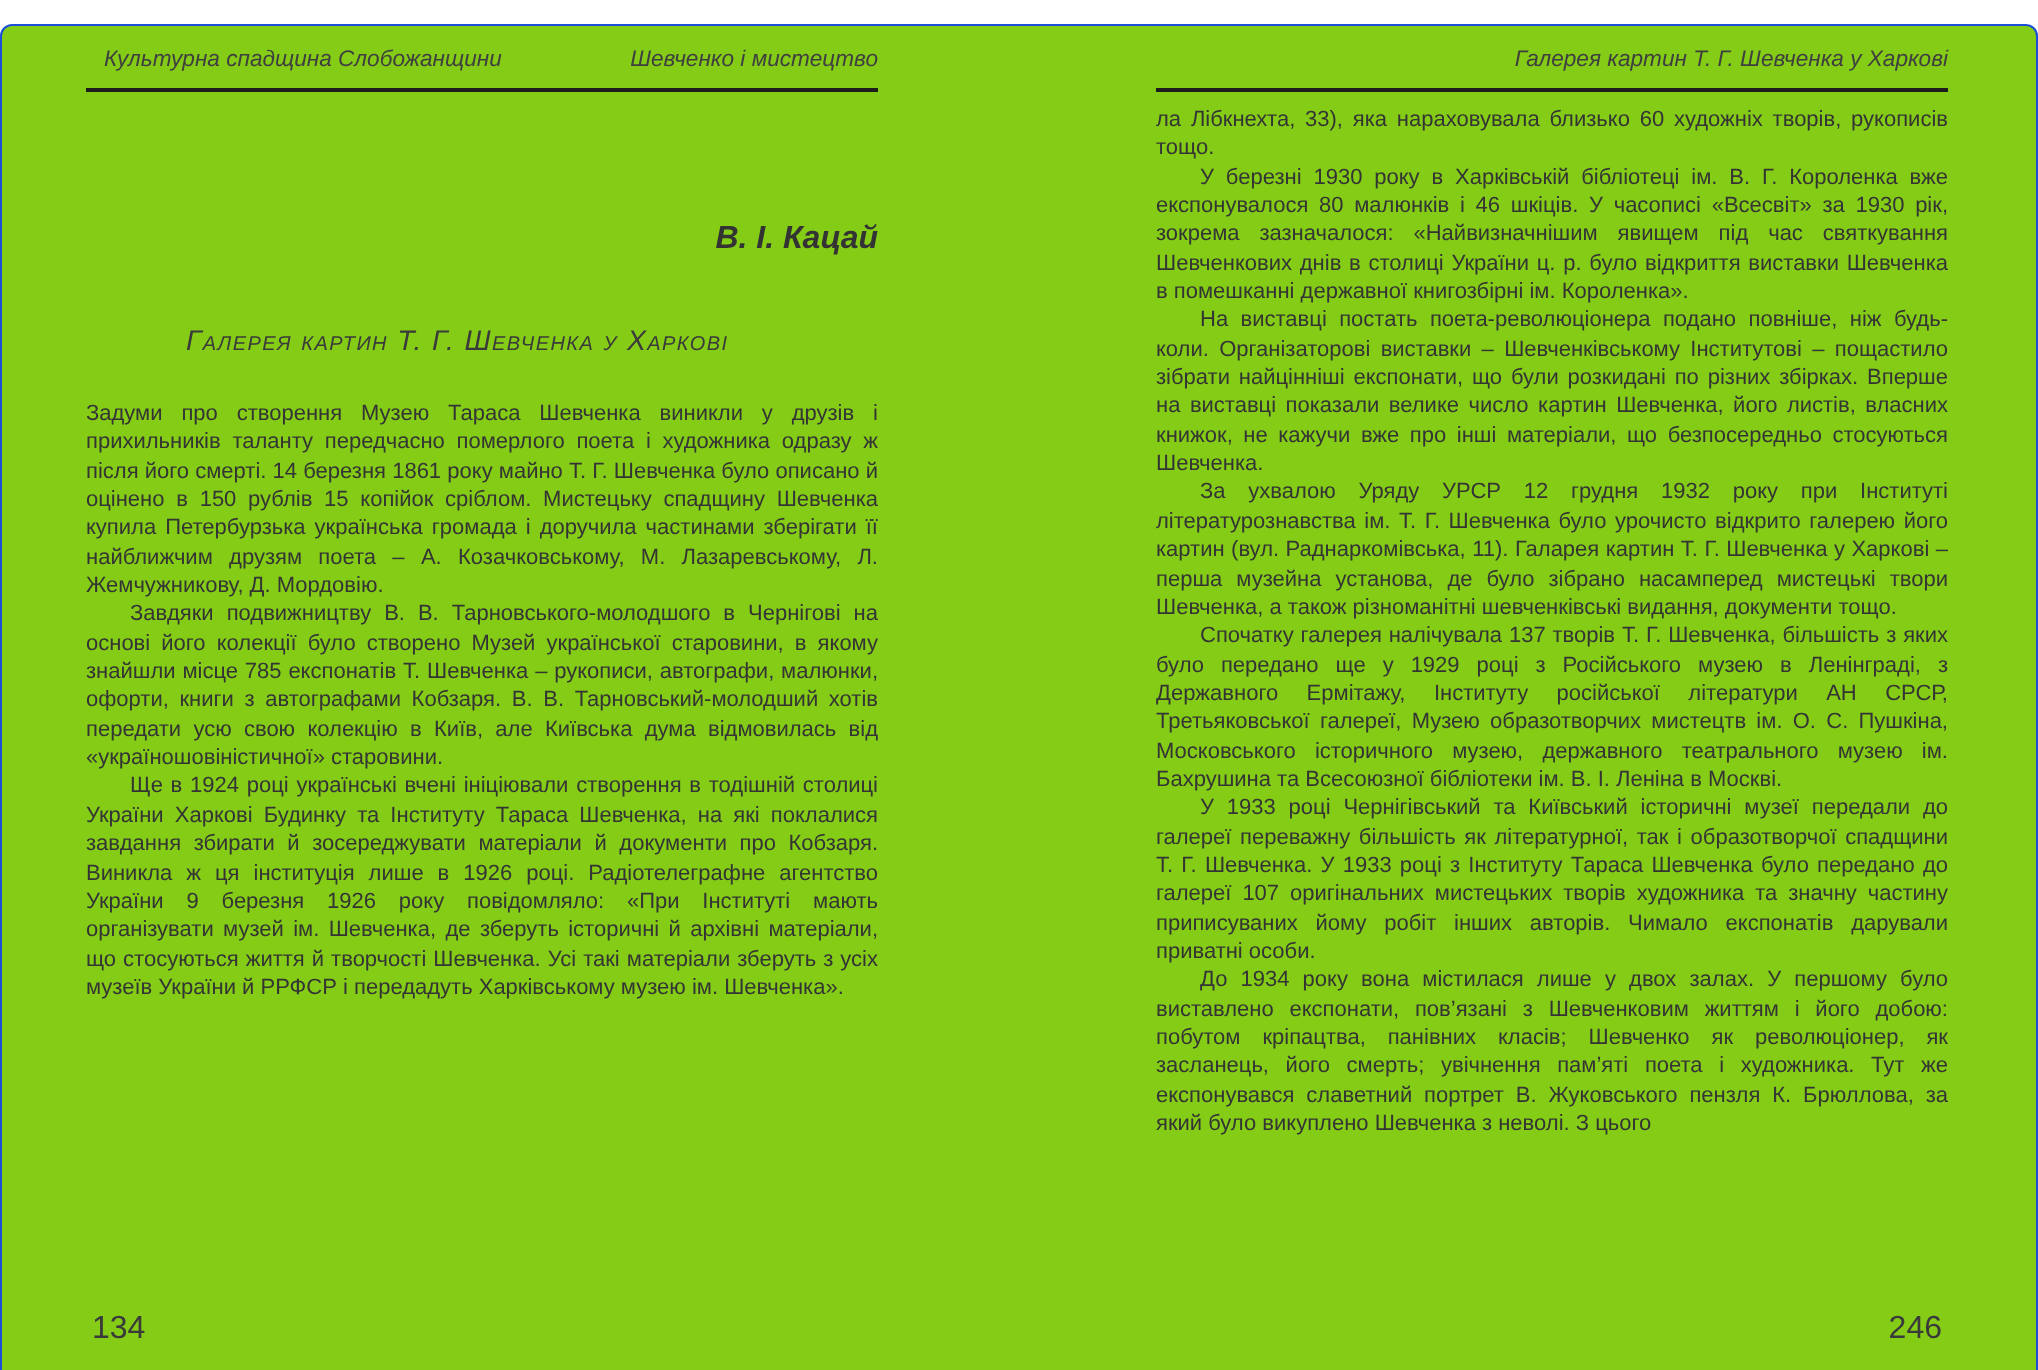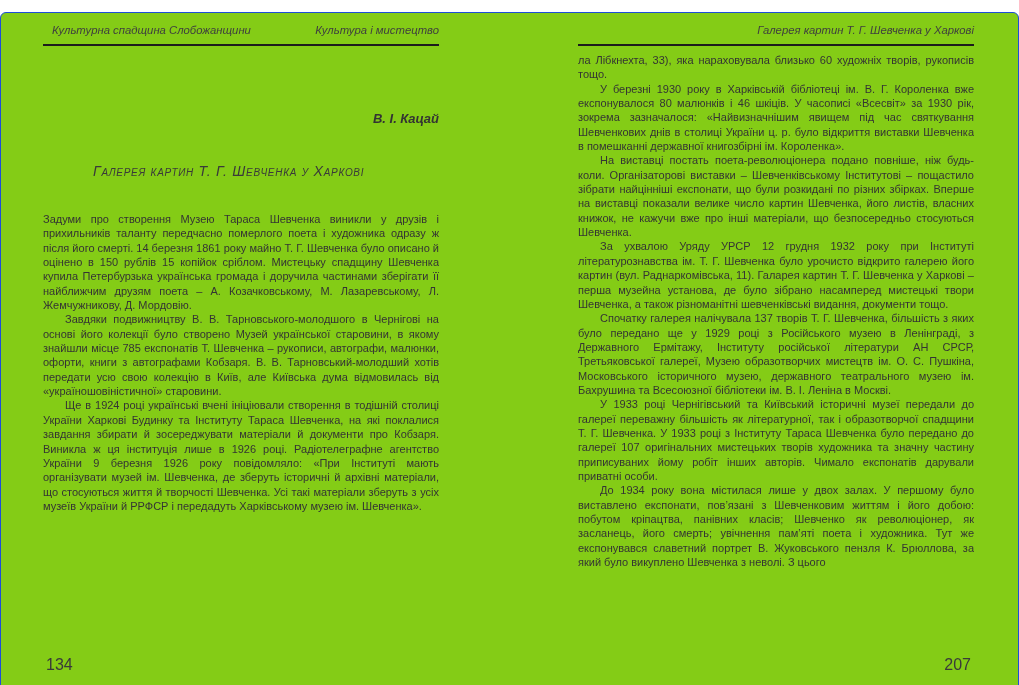--- a/index.html
+++ b/index.html
@@ -51,21 +51,21 @@
     height: 2px;
     background: #1c1c1c;
   }
 
   .author {
     position: absolute;
     top: 98px;
     right: 0;
     font-weight: bold;
     font-style: italic;
-    font-size: 13px;
+    font-size: 16px;
     color: #333333;
   }
 
   .article-title {
     position: absolute;
     top: 150px;
     left: 50px;
     margin: 0;
     font-style: italic;
     font-variant: small-caps;
@@ -74,21 +74,21 @@
     letter-spacing: 0.7px;
     color: #3a3a3a;
   }
 
   .body {
     position: absolute;
     left: 0;
     right: 0;
     overflow: hidden;
   }
-  .body-left  { top: 199px; bottom: 42px; }
+  .body-left  { top: 187px; bottom: 42px; }
   .body-right { top: 40px;  bottom: 42px; }
 
   .body p {
     margin: 0;
     text-align: justify;
     text-indent: 22px;
     font-size: 11px;
     line-height: 14.35px;
     color: #343434;
   }
@@ -104,21 +104,21 @@
   .pn-right { right: 3px; }
 </style>
 </head>
 <body>
 
 <div class="spread">
 
   <section class="page page-left">
     <header class="page-header">
       <span class="hdr-left">Культурна спадщина Слобожанщини</span>
-      <span class="hdr-right">Культура і мистецтво</span>
+      <span class="hdr-right">Шевченко і мистецтво</span>
     </header>
     <div class="rule"></div>
 
     <div class="author">В. І. Кацай</div>
 
     <h1 class="article-title">Галерея картин Т. Г. Шевченка у Харкові</h1>
 
     <div class="body body-left">
       <p class="no-indent">Задуми про створення Музею Тараса Шевченка виникли у друзів і прихильників таланту передчасно померлого поета і художника одразу ж після його смерті. 14 березня 1861 року майно Т. Г. Шевченка було описано й оцінено в 150 рублів 15 копійок сріблом. Мистецьку спадщину Шевченка купила Петербурзька українська громада і доручила частинами зберігати її найближчим друзям поета – А. Козачковському, М. Лазаревському, Л. Жемчужникову, Д. Мордовію.</p>
       <p>Завдяки подвижництву В. В. Тарновського-молодшого в Чернігові на основі його колекції було створено Музей української старовини, в якому знайшли місце 785 експонатів Т. Шевченка – рукописи, автографи, малюнки, офорти, книги з автографами Кобзаря. В. В. Тарновський-молодший хотів передати усю свою колекцію в Київ, але Київська дума відмовилась від «україношовіністичної» старовини.</p>
@@ -137,16 +137,16 @@
     <div class="body body-right">
       <p class="no-indent">ла Лібкнехта, 33), яка нараховувала близько 60 художніх творів, рукописів тощо.</p>
       <p>У березні 1930 року в Харківській бібліотеці ім. В. Г. Короленка вже експонувалося 80 малюнків і 46 шкіців. У часописі «Всесвіт» за 1930 рік, зокрема зазначалося: «Найвизначнішим явищем під час святкування Шевченкових днів в столиці України ц. р. було відкриття виставки Шевченка в помешканні державної книгозбірні ім. Короленка».</p>
       <p>На виставці постать поета-революціонера подано повніше, ніж будь-коли. Організаторові виставки – Шевченківському Інститутові – пощастило зібрати найцінніші експонати, що були розкидані по різних збірках. Вперше на виставці показали велике число картин Шевченка, його листів, власних книжок, не кажучи вже про інші матеріали, що безпосередньо стосуються Шевченка.</p>
       <p>За ухвалою Уряду УРСР 12 грудня 1932 року при Інституті літературознавства ім. Т. Г. Шевченка було урочисто відкрито галерею його картин (вул. Раднаркомівська, 11). Галарея картин Т. Г. Шевченка у Харкові – перша музейна установа, де було зібрано насамперед мистецькі твори Шевченка, а також різноманітні шевченківські видання, документи тощо.</p>
       <p>Спочатку галерея налічувала 137 творів Т. Г. Шевченка, більшість з яких було передано ще у 1929 році з Російського музею в Ленінграді, з Державного Ермітажу, Інституту російської літератури АН СРСР, Третьяковської галереї, Музею образотворчих мистецтв ім. О. С. Пушкіна, Московського історичного музею, державного театрального музею ім. Бахрушина та Всесоюзної бібліотеки ім. В. І. Леніна в Москві.</p>
       <p>У 1933 році Чернігівський та Київський історичні музеї передали до галереї переважну більшість як літературної, так і образотворчої спадщини Т. Г. Шевченка. У 1933 році з Інституту Тараса Шевченка було передано до галереї 107 оригінальних мистецьких творів художника та значну частину приписуваних йому робіт інших авторів. Чимало експонатів дарували приватні особи.</p>
       <p>До 1934 року вона містилася лише у двох залах. У першому було виставлено експонати, пов’язані з Шевченковим життям і його добою: побутом кріпацтва, панівних класів; Шевченко як революціонер, як засланець, його смерть; увічнення пам’яті поета і художника. Тут же експонувався славетний портрет В. Жуковського пензля К. Брюллова, за який було викуплено Шевченка з неволі. З цього</p>
     </div>
 
-    <div class="page-number pn-right">207</div>
+    <div class="page-number pn-right">246</div>
   </section>
 
 </div>
 
 </body></html>

